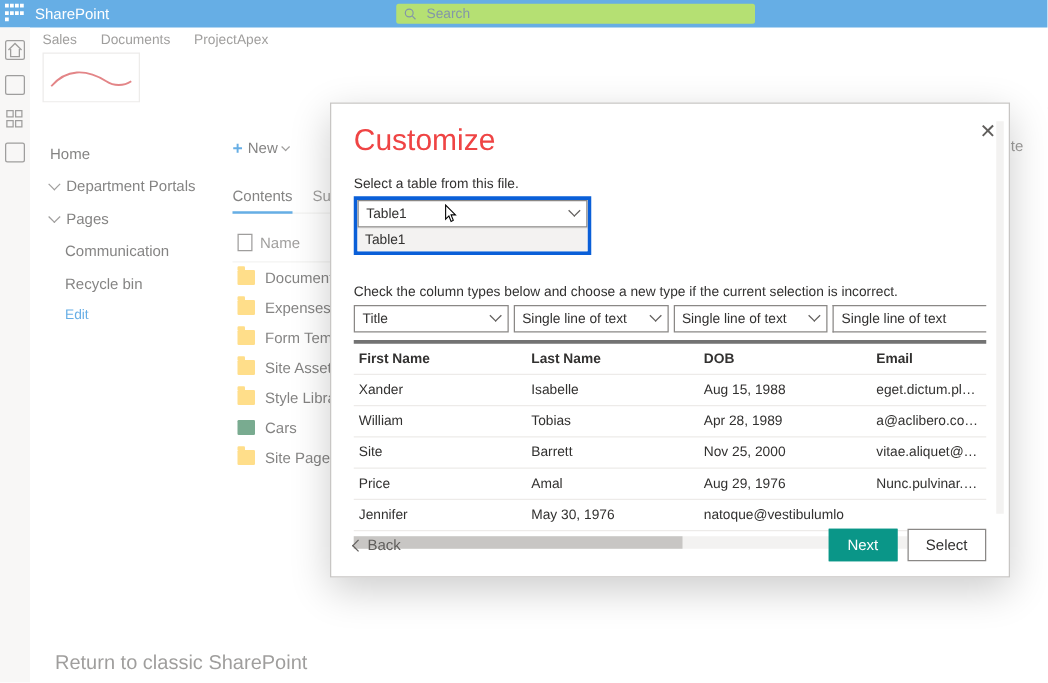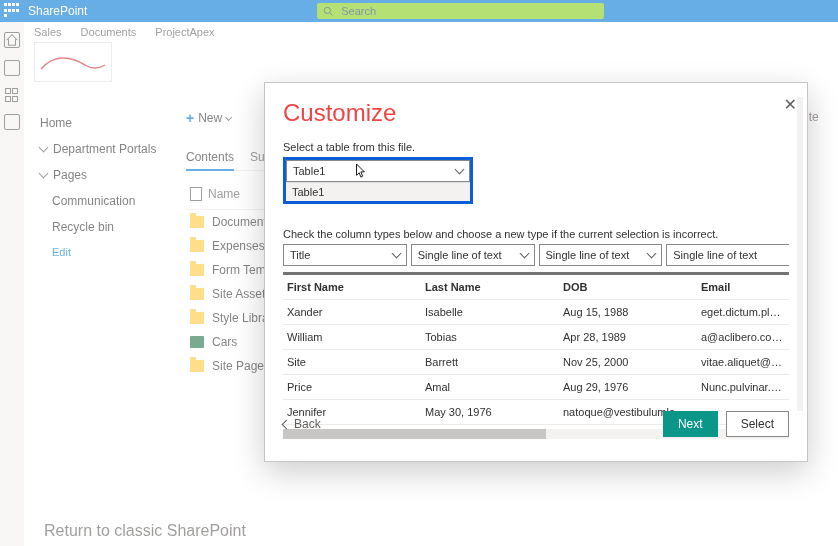--- a/index.html
+++ b/index.html
@@ -299,21 +299,21 @@
     background:#f3f2f1;
     margin-top:4px;
     position:relative;
   }
   .hscroll .thumb {
     position:absolute; left:0; top:0; height:100%;
     width:52%; background:#c8c6c4;
   }
   .modal-footer {
     position:absolute;
-    left:18px; right:18px; bottom:24px;
+    left:18px; right:18px; bottom:12px;
     display:flex; justify-content:space-between;
   }
   .back-link {
     display:flex; align-items:center; gap:4px;
     color:#605e5c; font-size:12px;
   }
   .back-link::before {
     content:""; display:inline-block;
     border: solid #605e5c; border-width:0 1px 1px 0;
     padding:3px; transform: rotate(135deg);

